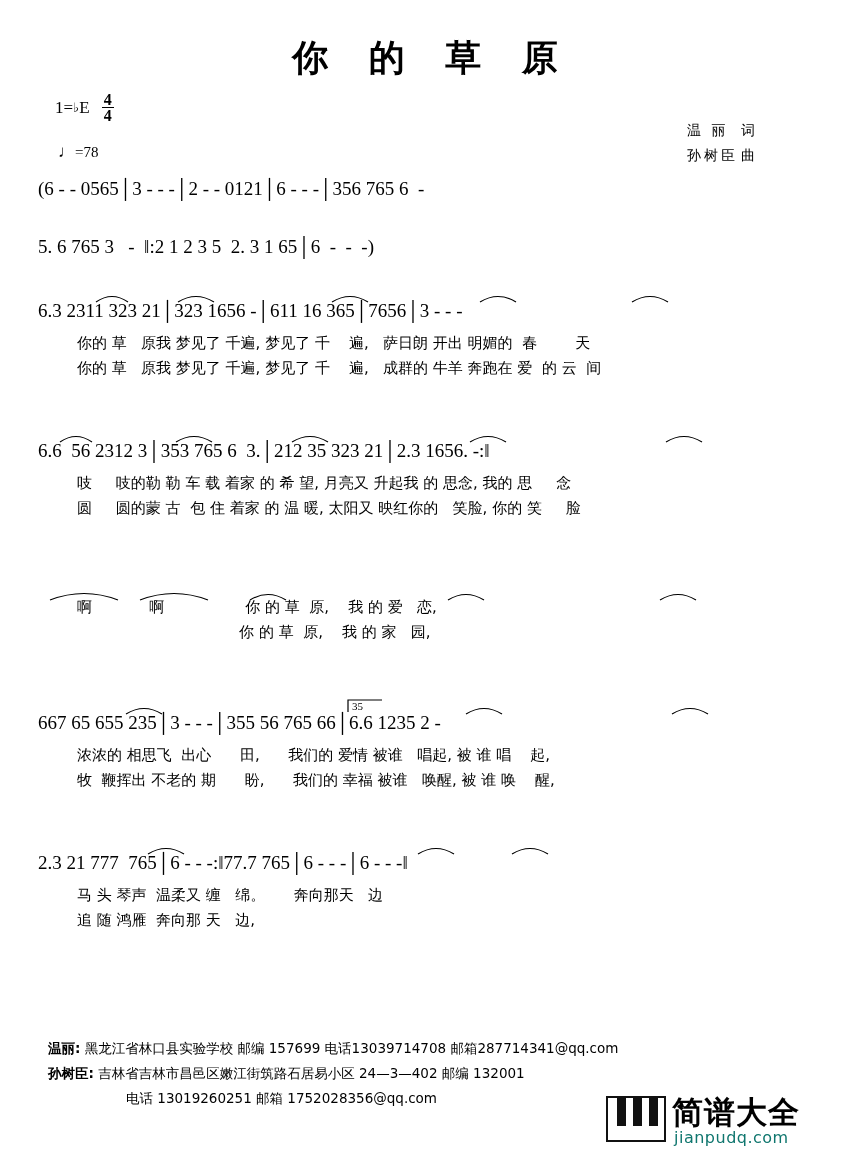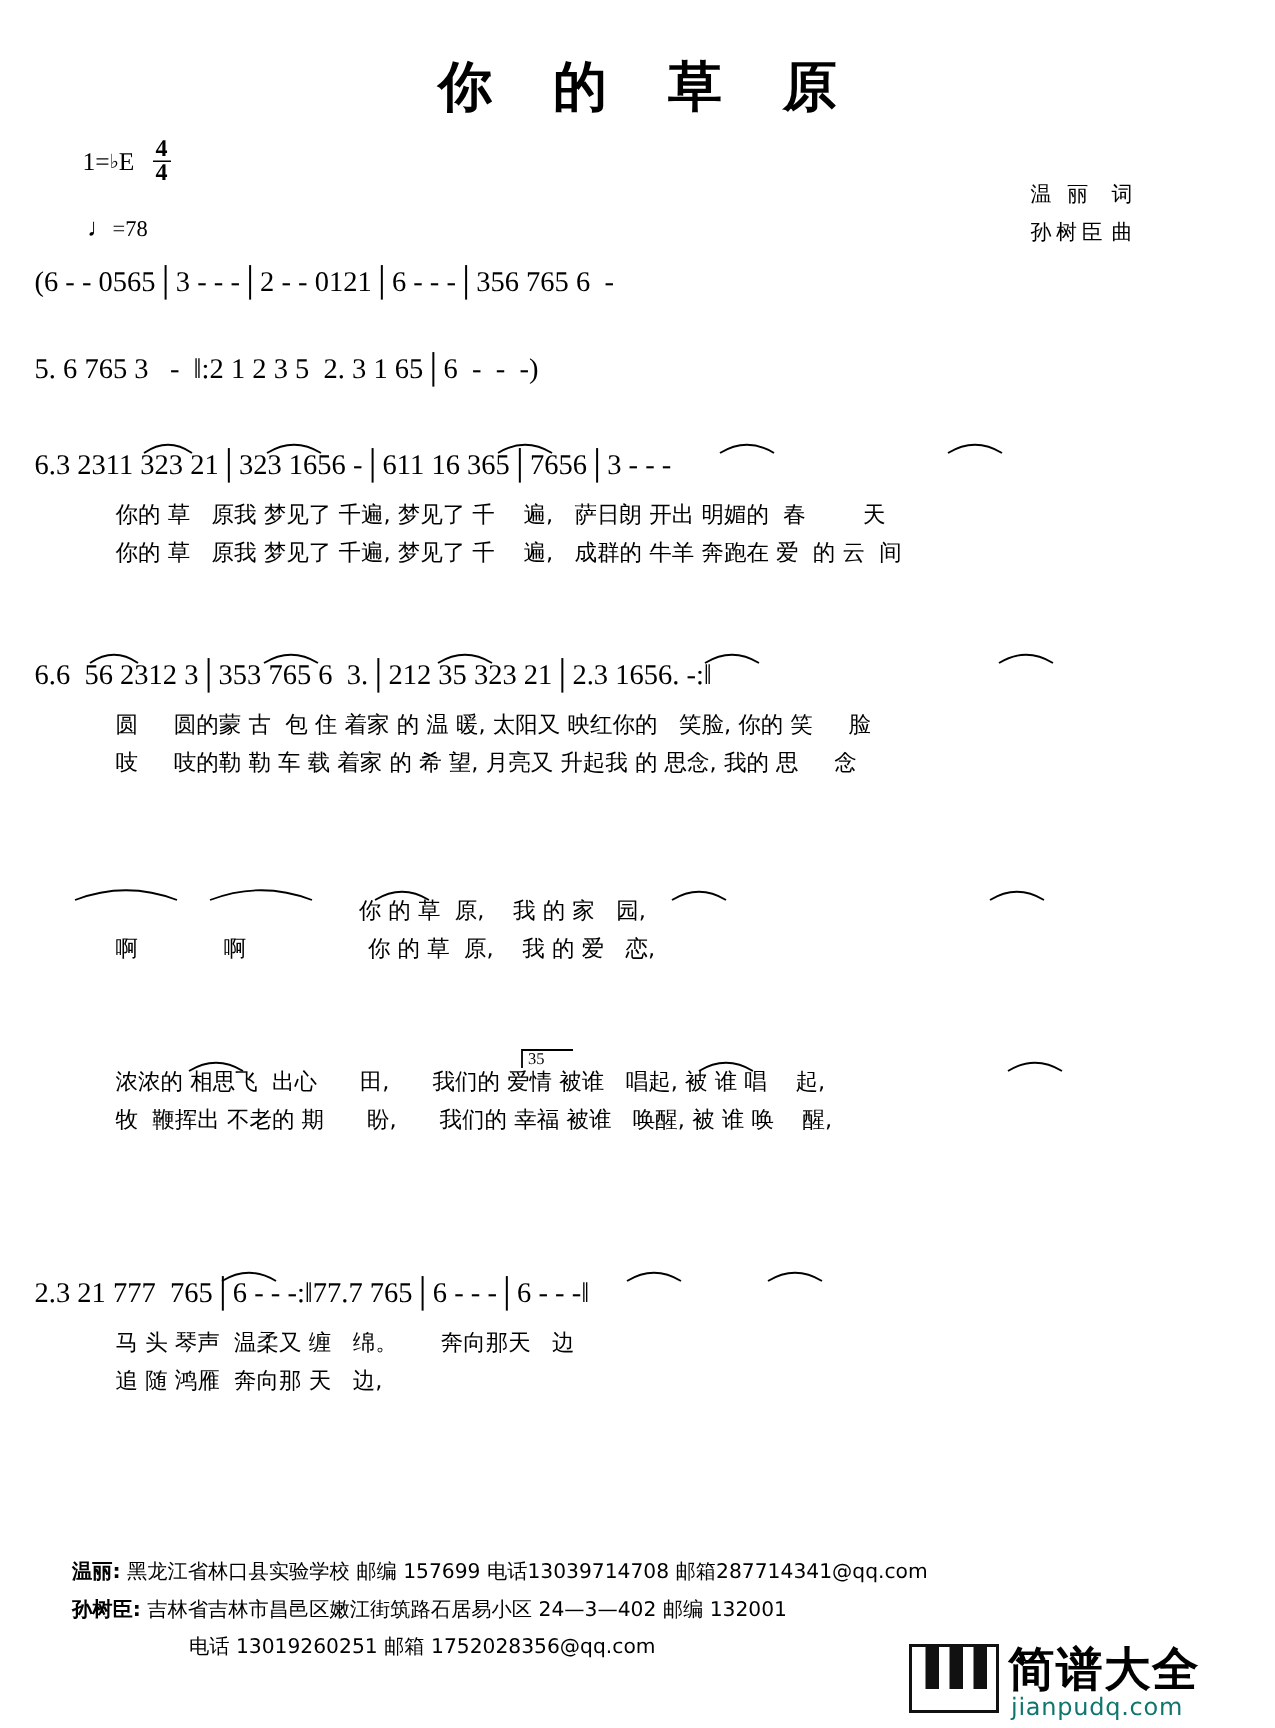--- a/index.html
+++ b/index.html
@@ -76,21 +76,21 @@
   .system {
     position: absolute;
     left: 0;
     width: 850px;
   }
   .notes {
     font-family: "Liberation Serif", serif;
     font-size: 19px;
     white-space: pre;
     letter-spacing: 0px;
-    margin-left: 23px;
+    margin-left: 38px;
     position: relative;
     height: 34px;
   }
   .lyricline {
     font-family: "DejaVu Sans", sans-serif;
     font-size: 15px;
     white-space: pre;
     margin-left: 77px;
     height: 25px;
     letter-spacing: 0px;
@@ -195,30 +195,31 @@
   </div>
 
   <div class="system" style="top:300px;">
     <div class="notes">6.3 2311 323 21│323 1656 -│611 16 365│7656│3 - - -</div>
     <div class="lyricline">你的 草   原我 梦见了 千遍, 梦见了 千    遍,   萨日朗 开出 明媚的  春        天</div>
     <div class="lyricline">你的 草   原我 梦见了 千遍, 梦见了 千    遍,   成群的 牛羊 奔跑在 爱  的 云  间</div>
   </div>
 
   <div class="system" style="top:440px;">
     <div class="notes">6.6  56 2312 3│353 765 6  3.│212 35 323 21│2.3 1656. -:‖</div>
+    <div class="lyricline">吱     吱的勒 勒 车 载 着家 的 希 望, 月亮又 升起我 的 思念, 我的 思     念</div>
     <div class="lyricline">圆     圆的蒙 古  包 住 着家 的 温 暖, 太阳又 映红你的   笑脸, 你的 笑     脸</div>
-    <div class="lyricline">吱     吱的勒 勒 车 载 着家 的 希 望, 月亮又 升起我 的 思念, 我的 思     念</div>
   </div>
 
   <div class="system" style="top:598px;">
+    <div class="lyricline">啊            啊                 你 的 草  原,    我 的 爱   恋,</div>
     <div class="lyricline">                                  你 的 草  原,    我 的 家   园,</div>
-    <div class="lyricline">啊            啊                 你 的 草  原,    我 的 爱   恋,</div>
   </div>
 
   <div class="system" style="top:712px;">
+    <div class="notes">667 65 655 235│3 - - -│355 56 765 66│6.6 1235 2 -</div>
     <div class="lyricline">浓浓的 相思飞  出心      田,      我们的 爱情 被谁   唱起, 被 谁 唱    起,</div>
     <div class="lyricline">牧  鞭挥出 不老的 期      盼,      我们的 幸福 被谁   唤醒, 被 谁 唤    醒,</div>
     <div style="position:absolute; left:352px; top:-12px; font-size:11px; font-family:'Liberation Serif',serif;">35</div>
   </div>
 
   <div class="system" style="top:852px;">
     <div class="notes">2.3 21 777  765│6 - - -:‖77.7 765│6 - - -│6 - - -‖</div>
     <div class="lyricline">马 头 琴声  温柔又 缠   绵。      奔向那天   边</div>
     <div class="lyricline">追 随 鸿雁  奔向那 天   边,</div>
   </div>

